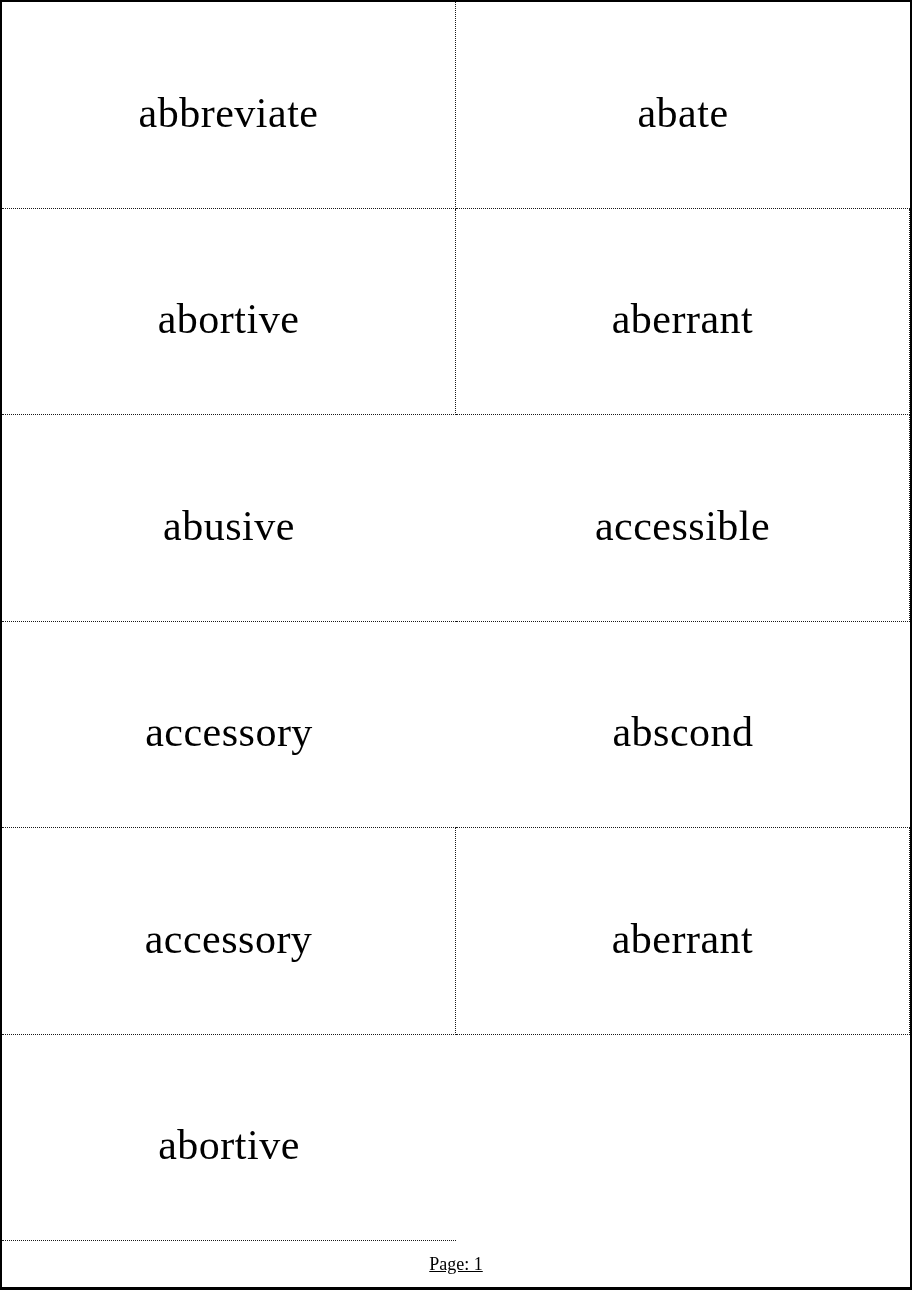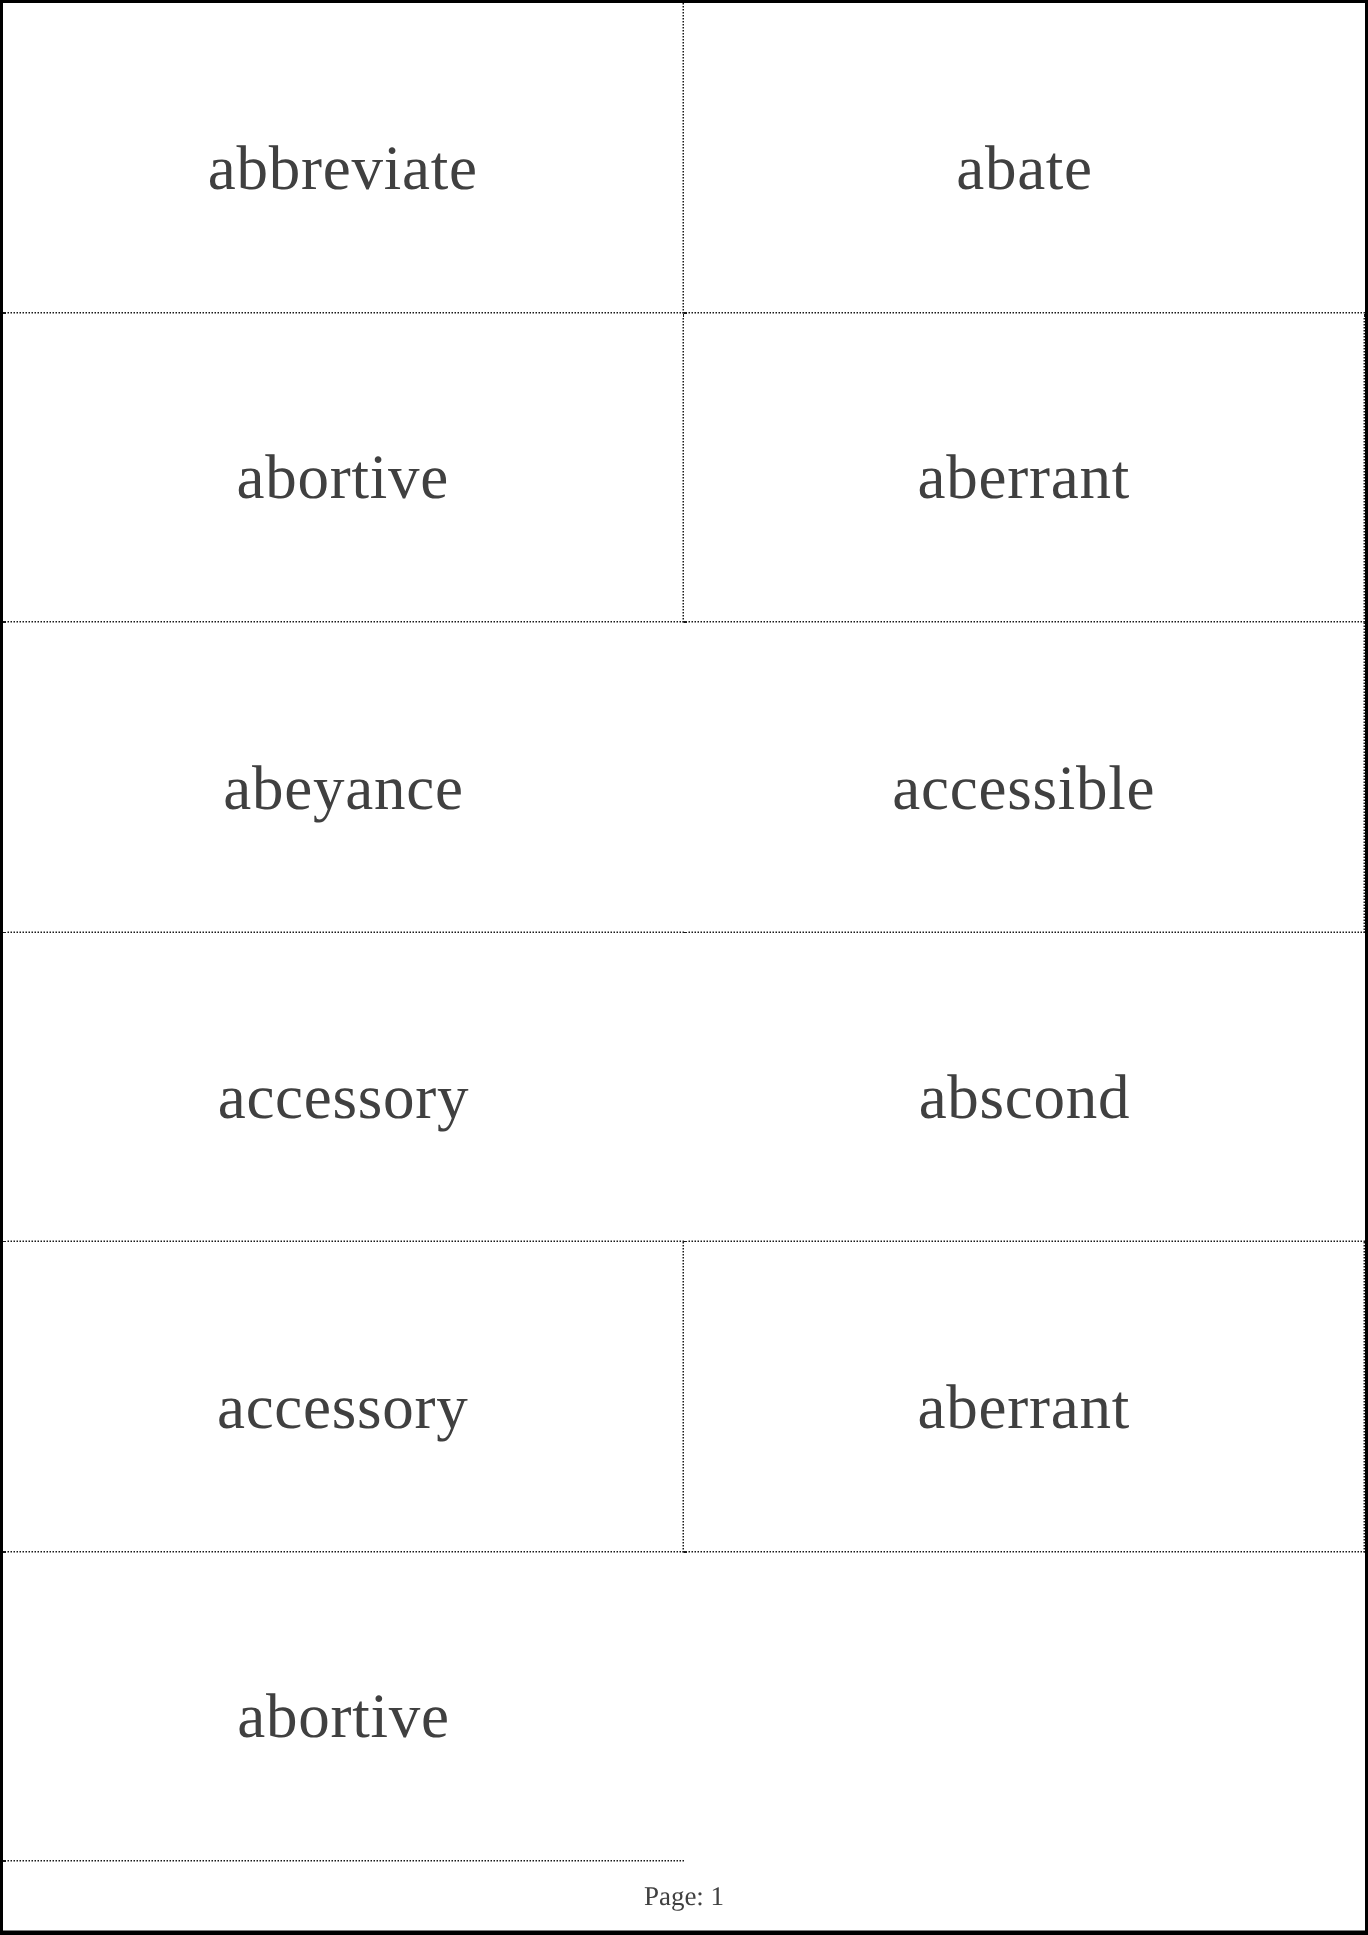--- a/index.html
+++ b/index.html
@@ -11,21 +11,21 @@
     position: relative;
     width: 912px;
     height: 1290px;
     box-sizing: border-box;
     background: #ffffff;
     border: 2px solid #000000;
     border-bottom-width: 3px;
     display: flex;
     flex-direction: column;
     font-family: "Liberation Serif", "DejaVu Serif", serif;
-    color: #404040;
+    color: #000000;
   }
   .grid {
     height: 1239px;
     flex: none;
     display: grid;
     grid-template-columns: 1fr 1fr;
     grid-template-rows: repeat(6, 1fr);
   }
   .cell {
     box-sizing: border-box;
@@ -44,20 +44,21 @@
     font-size: 42px;
     line-height: 1;
     letter-spacing: 0.5px;
     white-space: nowrap;
   }
   .footer {
     flex: 1;
     display: flex;
     align-items: center;
     justify-content: center;
+    text-decoration: underline;
   }
   .page-number {
     font-size: 18px;
     line-height: 1;
   }
 </style>
 </head>
 <body>
 
 <div class="page">
@@ -68,21 +69,21 @@
     <div class="cell col-right">
         <span class="word">abate</span>
       </div>
     <div class="cell col-left">
         <span class="word">abortive</span>
       </div>
     <div class="cell col-left">
         <span class="word">aberrant</span>
       </div>
     <div class="cell col-right">
-        <span class="word">abeyance</span>
+        <span class="word">abusive</span>
       </div>
     <div class="cell col-left">
         <span class="word">accessible</span>
       </div>
     <div class="cell col-right">
         <span class="word">accessory</span>
       </div>
     <div class="cell col-right">
         <span class="word">abscond</span>
       </div>

